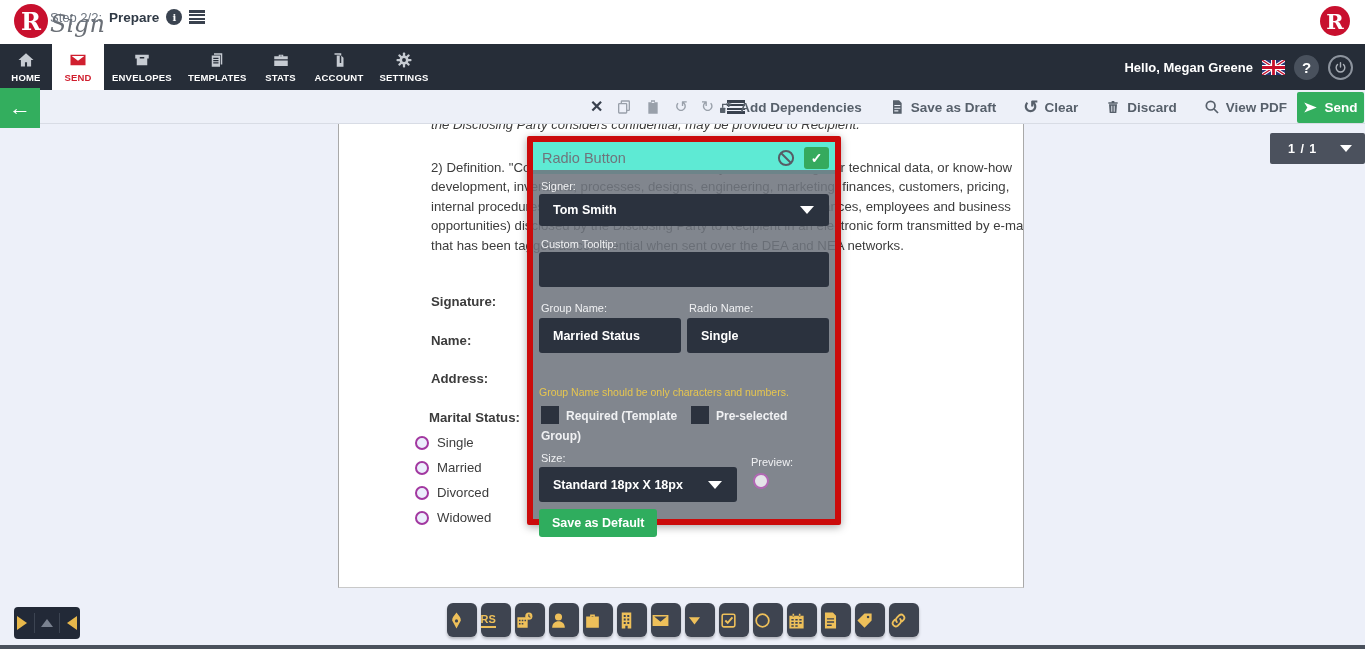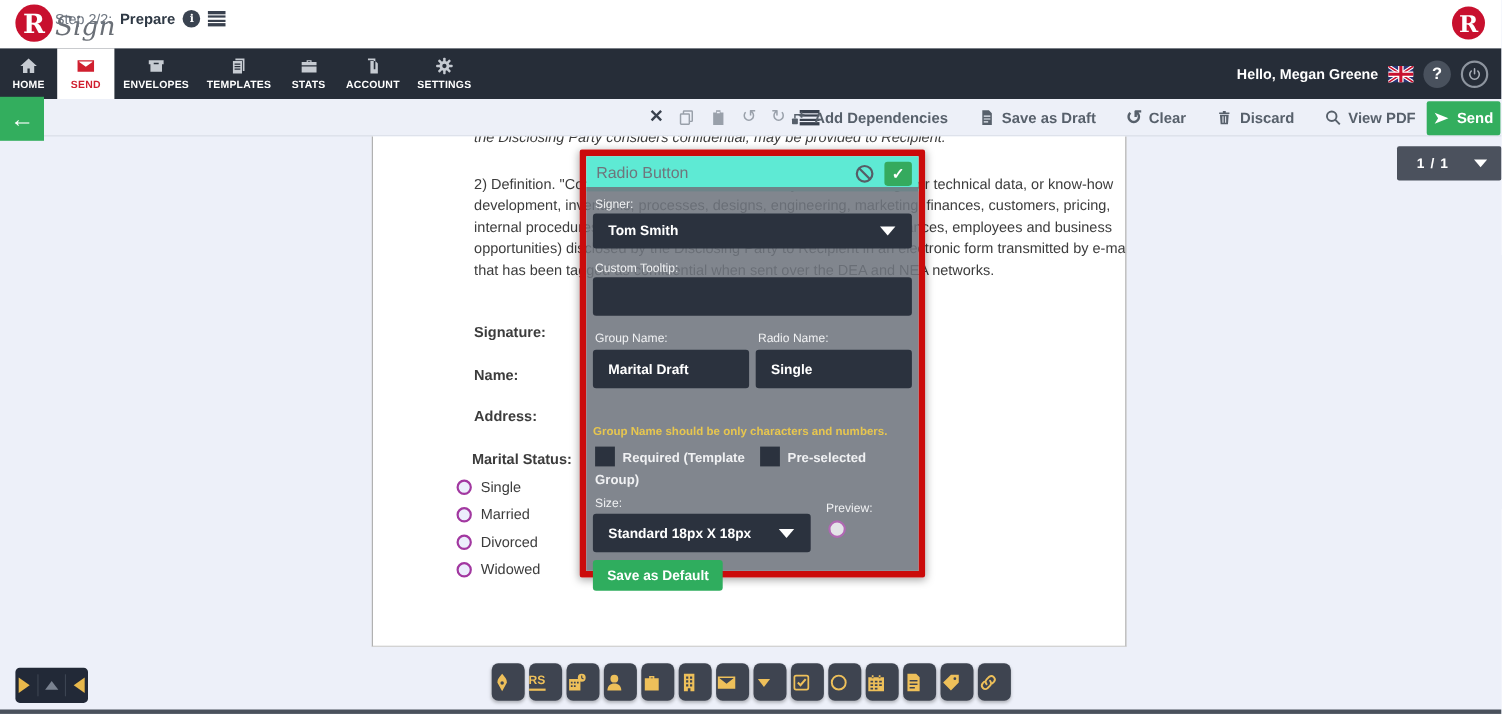--- a/index.html
+++ b/index.html
@@ -78,21 +78,21 @@
   .dlg-title { font-size:14.5px; color:#6f757c; margin-left:9px; flex:1; }
   .dlg-hicons { display:flex; align-items:center; gap:8px; margin-right:6px; }
   .slash-icon svg { width:20px; height:20px; display:block; }
   .check-btn { width:25px; height:22px; background:#35aa5e; border-radius:3px; color:#fff; font-size:14px; font-weight:bold;
     display:flex; align-items:center; justify-content:center; cursor:pointer; }
   .dlg-body { position:absolute; left:0; top:28px; width:302px; height:349px; background:rgba(112,117,126,0.88); }
   .dlg-label { position:absolute; font-size:11px; font-weight:normal; color:#f0f1f3; }
   .dlg-field { position:absolute; background:#2b323e; border-radius:3px; color:#fff; font-size:12.5px; font-weight:bold;
     display:flex; align-items:center; padding-left:14px; cursor:pointer; }
   .dlg-field .caret-down { position:absolute; right:15px; border-left-width:7px; border-right-width:7px; border-top-width:8px; }
-  .warning { position:absolute; left:6px; top:216px; font-size:10.5px; font-weight:bold; color:#e7c64f; white-space:nowrap; }
+  .warning { position:absolute; left:6px; top:216px; font-size:10.5px; font-weight:normal; color:#e7c64f; white-space:nowrap; }
   .chk-block { position:absolute; top:236px; font-size:12px; font-weight:bold; color:#f0f1f3; line-height:20px; }
   .chk-box { display:inline-block; width:18px; height:18px; background:#2b323e; vertical-align:-4px; margin-right:7px; cursor:pointer; }
   .preview-radio { position:absolute; left:220px; top:303px; width:16px; height:16px; border-radius:50%; border:2px solid #b168b4; background:#e4e4e8; }
   .save-default-btn { position:absolute; left:6px; top:339px; height:28px; padding:0 13px; background:#2fad5e; border-radius:3px;
     color:#fff; font-size:12.5px; font-weight:bold; display:flex; align-items:center; cursor:pointer; }
 
   
   .pager { position:absolute; left:14px; top:607px; width:66px; height:32px; background:#222937; border-radius:4px;
     display:flex; align-items:center; justify-content:space-around; }
   .pager .sep { width:1px; height:20px; background:#3c4452; }
@@ -318,21 +318,21 @@
         <span>Tom Smith</span>
         <span class="caret-down"></span>
       </div>
       <span class="dlg-label" style="left:8px; top:68px;">Custom Tooltip:</span>
       <div class="dlg-field" style="left:6px; top:82px; width:290px; height:35px;">
         <span></span>
       </div>
       <span class="dlg-label" style="left:8px; top:132px;">Group Name:</span>
       <span class="dlg-label" style="left:156px; top:132px;">Radio Name:</span>
       <div class="dlg-field" style="left:6px; top:148px; width:142px; height:35px;">
-        <span>Marital Draft</span>
+        <span>Married Status</span>
       </div>
       <div class="dlg-field" style="left:154px; top:148px; width:142px; height:35px;">
         <span>Single</span>
       </div>
       <div class="warning">Group Name should be only characters and numbers.</div>
       <div class="chk-block" style="left:8px; width:148px;">
         <span class="chk-box"></span><span>Required (Template Group)</span>
       </div>
       <div class="chk-block" style="left:158px; width:140px; white-space:nowrap;">
         <span class="chk-box"></span><span>Pre-selected</span>

